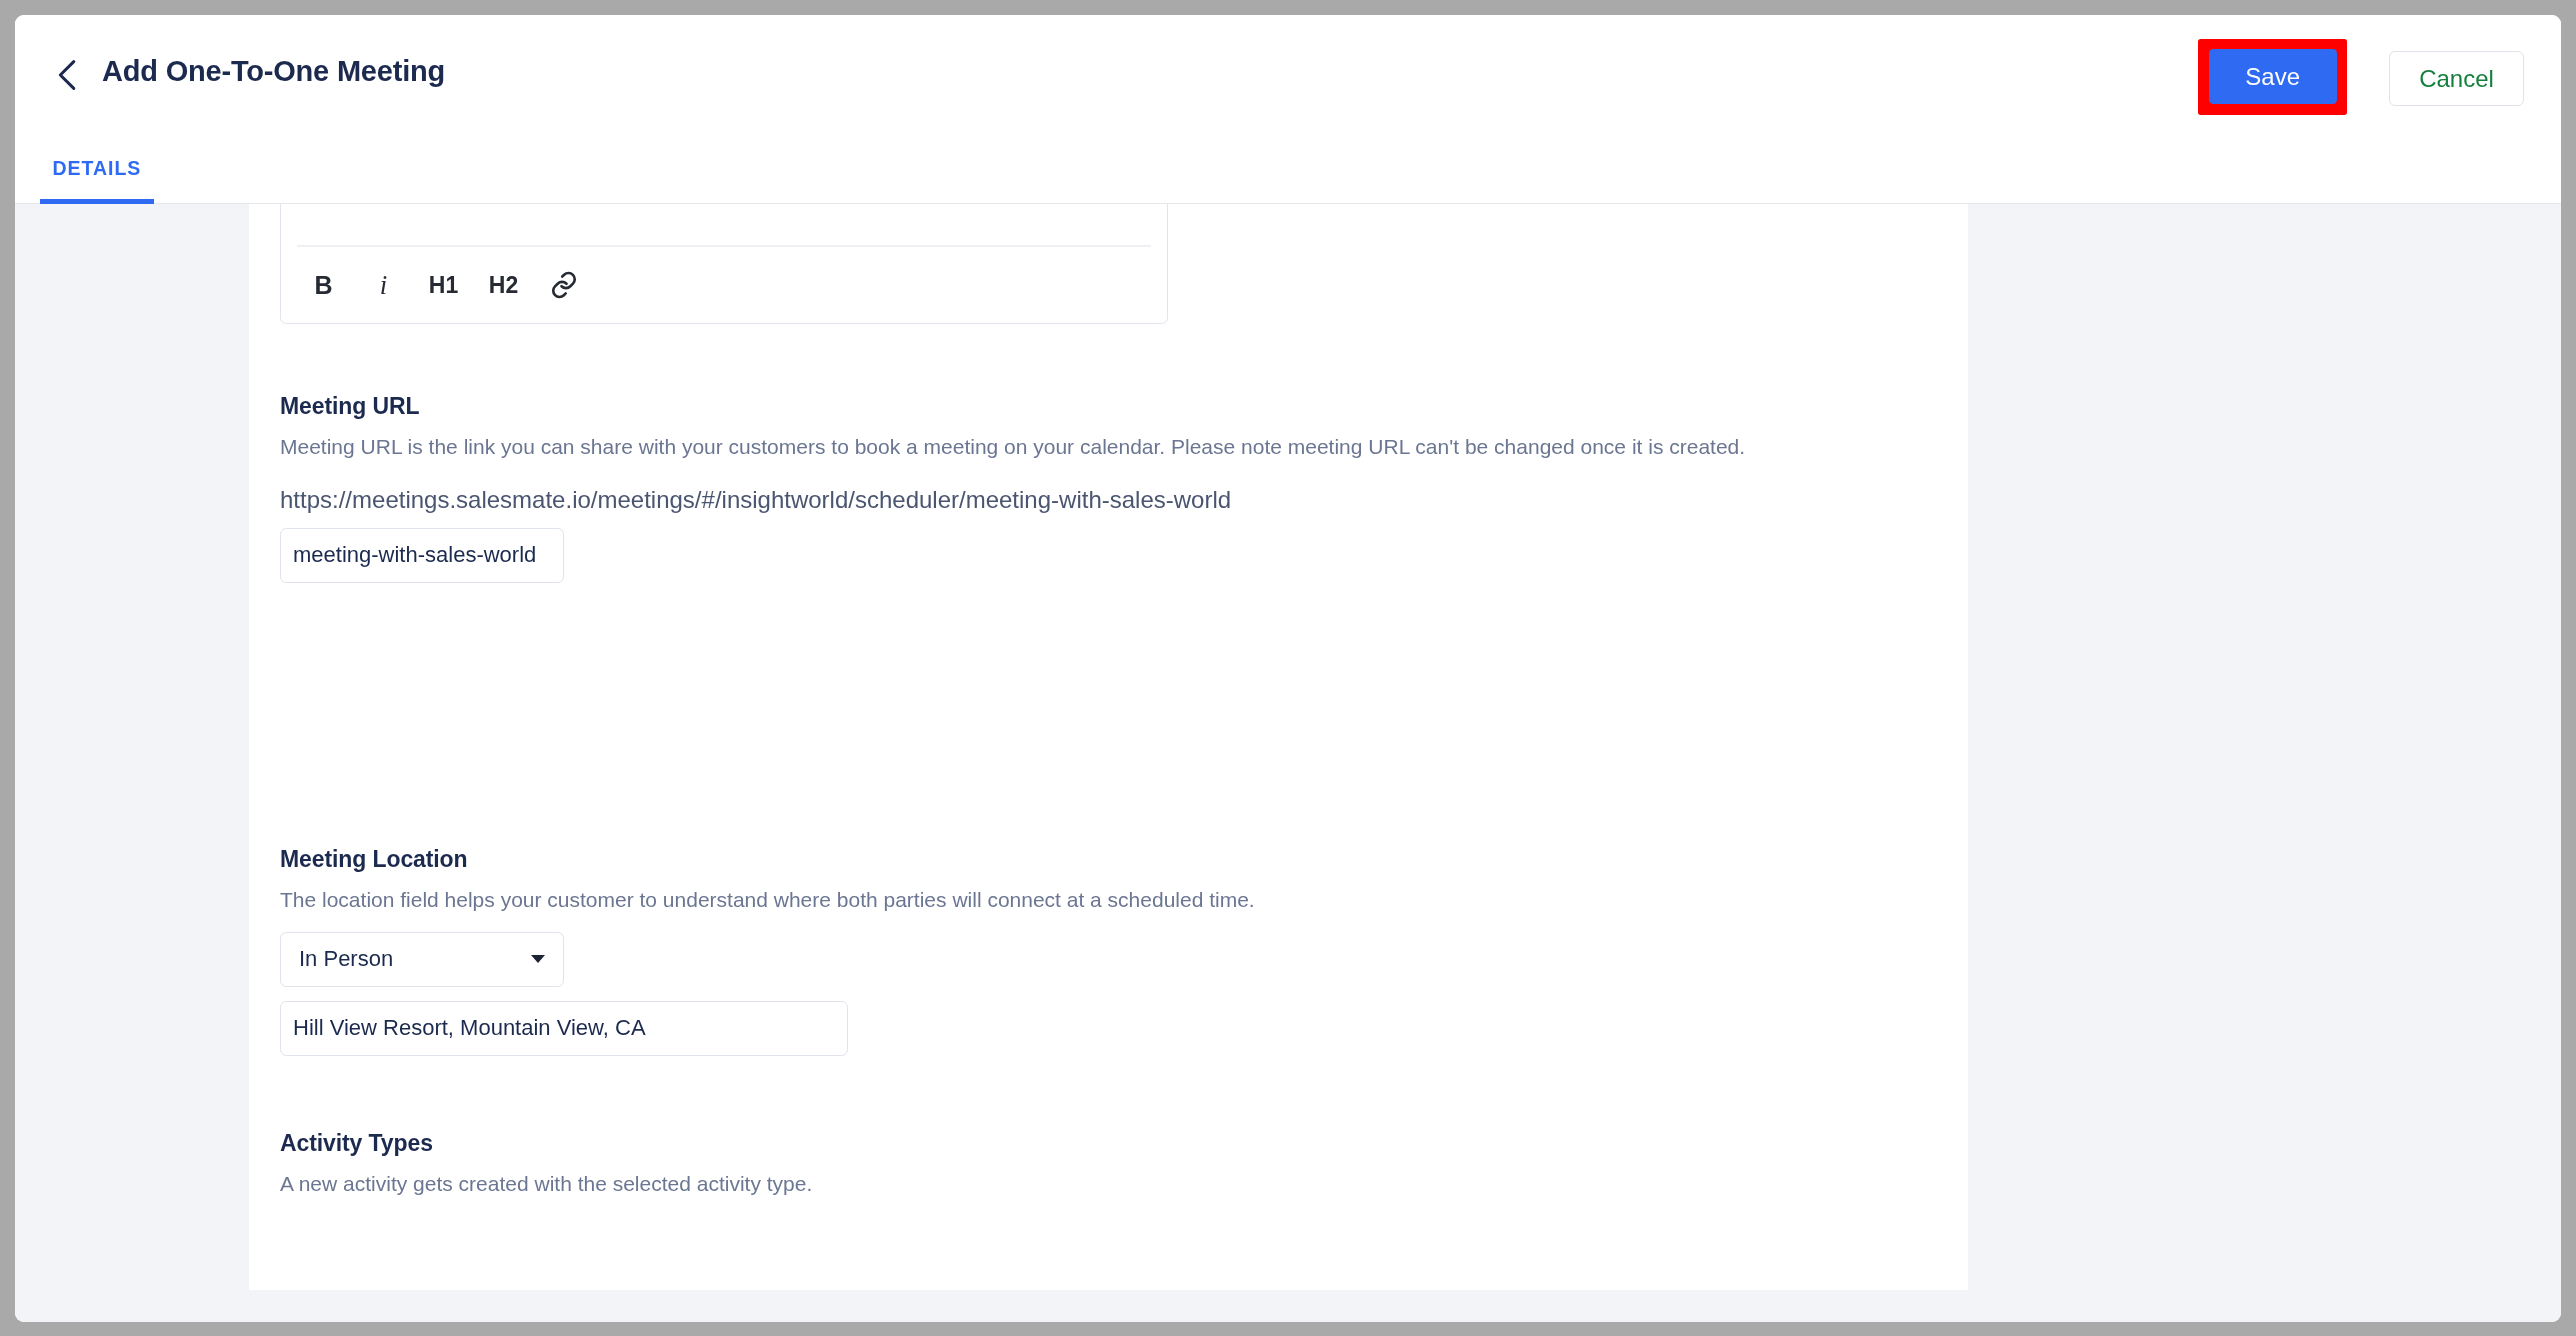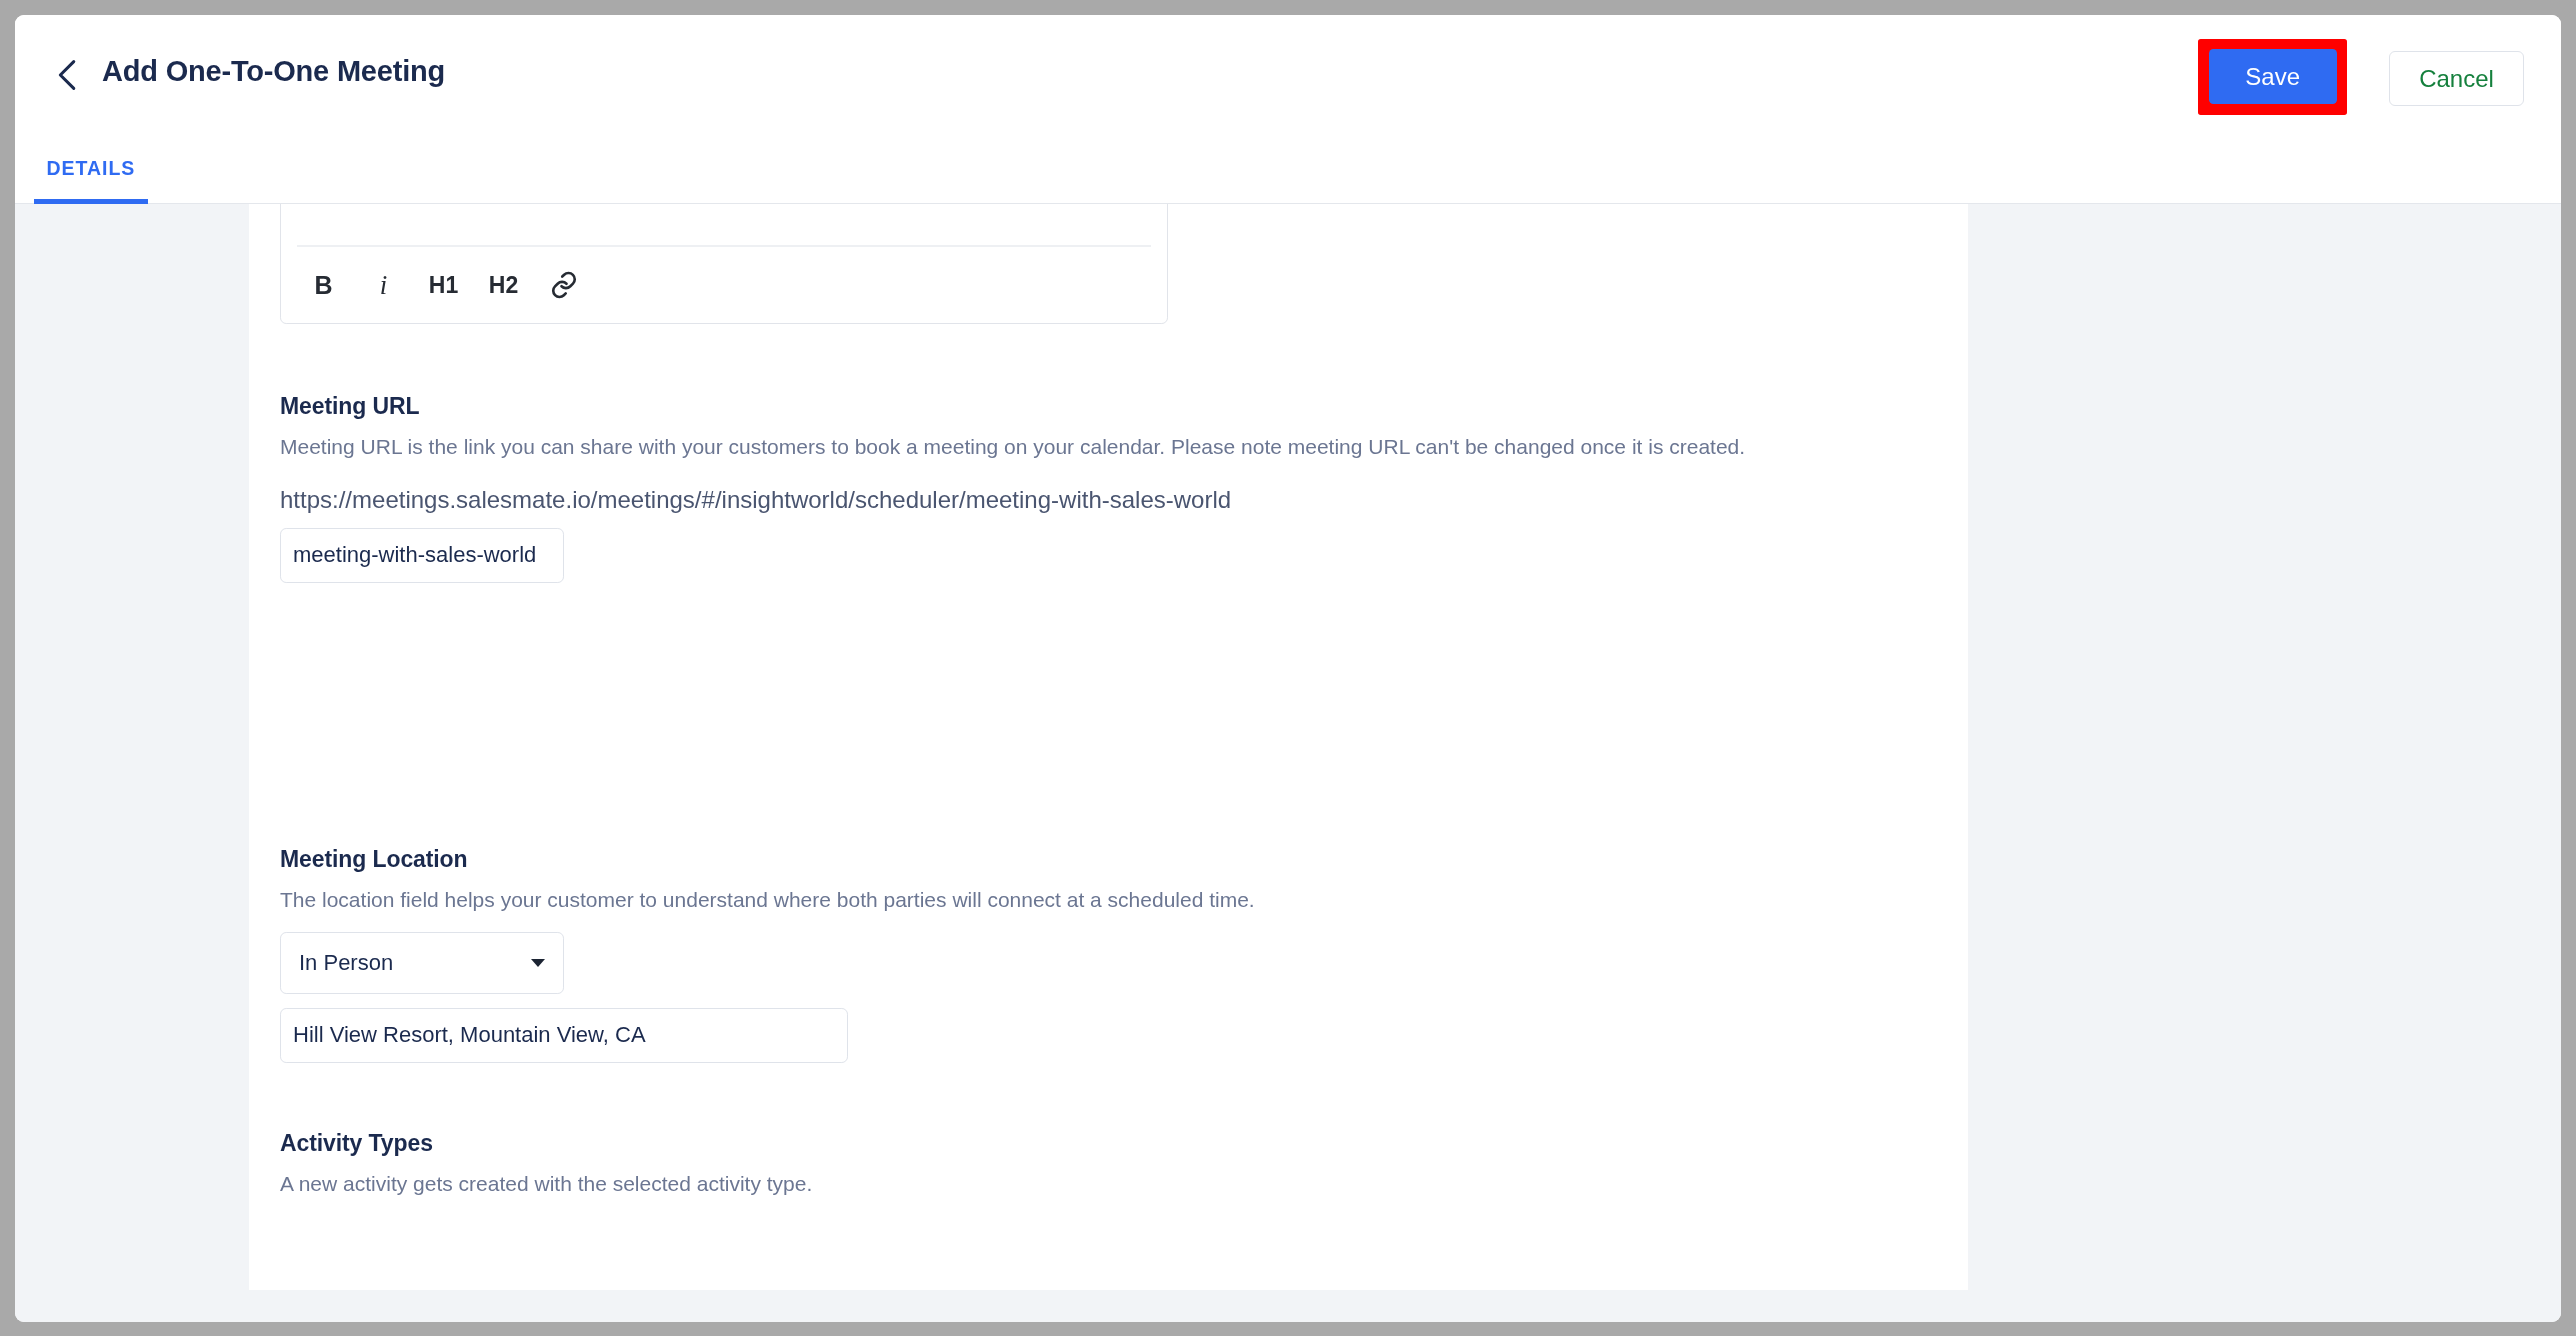--- a/index.html
+++ b/index.html
@@ -103,21 +103,21 @@
     position: absolute;
     left: 0;
     top: 129px;
     height: 60px;
     width: 100%;
     background: #ffffff;
     border-bottom: 0.9px solid #e4e7ec;
   }
   .tab {
     position: absolute;
-    left: 19px;
+    left: 25px;
     top: 0;
     height: 60px;
     display: flex;
     align-items: flex-start;
     padding: 13.3px 12.4px 0 12.4px;
     font-size: 19.5px;
     font-weight: 700;
     letter-spacing: 1px;
     color: #2f6bf2;
     cursor: pointer;
@@ -226,21 +226,21 @@
     font-size: 22px;
     color: #1b2a4e;
     cursor: text;
   }
   .w-short { width: 284px; }
   .w-long  { width: 568px; }
 
   .select-box {
     margin-top: 16px;
     width: 284px;
-    height: 62px;
+    height: 55px;
     border: 0.9px solid #dfe3ea;
     border-radius: 6.2px;
     background: #ffffff;
     display: flex;
     align-items: center;
     padding: 0 16px 0 18px;
     font-size: 22px;
     color: #1b2a4e;
     cursor: pointer;
     position: relative;

